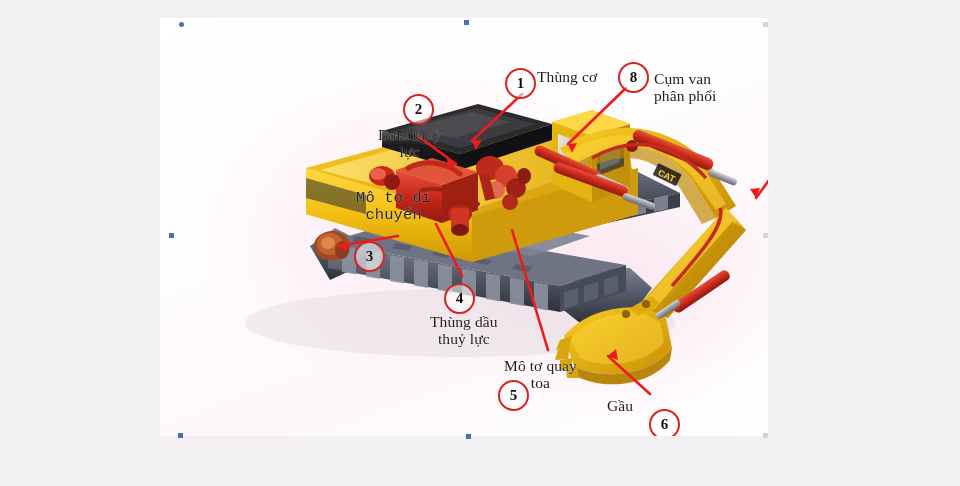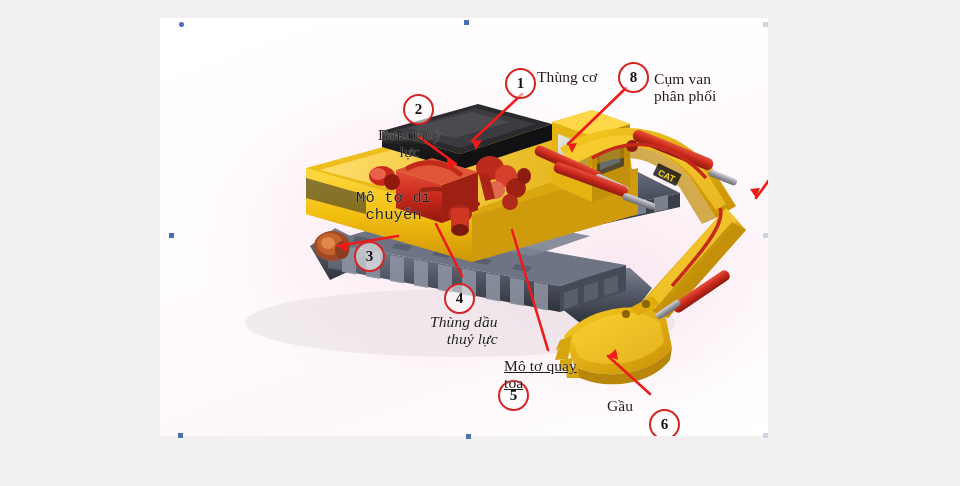--- a/index.html
+++ b/index.html
@@ -311,26 +311,26 @@
       <div class="callout" style="left:211px;top:108px;text-align:center;margin-left:7px;">Bơm thuỷ
 lực</div>
     </div>
     <div>
       <div class="num" style="left:194px;top:223px;">3</div>
       <div class="callout" style="left:196px;top:172px;text-align:center;font-family:Liberation Mono, monospace;">Mô tơ di
 chuyển</div>
     </div>
     <div>
       <div class="num" style="left:284px;top:265px;">4</div>
-      <div class="callout" style="left:270px;top:295px;text-align:right;font-style:italic;">Thùng dầu
+      <div class="callout" style="left:270px;top:295px;text-align:center;">Thùng dầu
 thuỷ lực</div>
     </div>
     <div>
       <div class="num" style="left:338px;top:362px;">5</div>
-      <div class="callout" style="left:344px;top:339px;text-decoration:underline;">Mô tơ quay
+      <div class="callout" style="left:344px;top:339px;text-align:center;">Mô tơ quay
 toa</div>
     </div>
     <div>
       <div class="num" style="left:489px;top:391px;">6</div>
       <div class="callout" style="left:447px;top:379px;text-align:right;">Gầu</div>
     </div>
     <div>
       
       
     </div>

